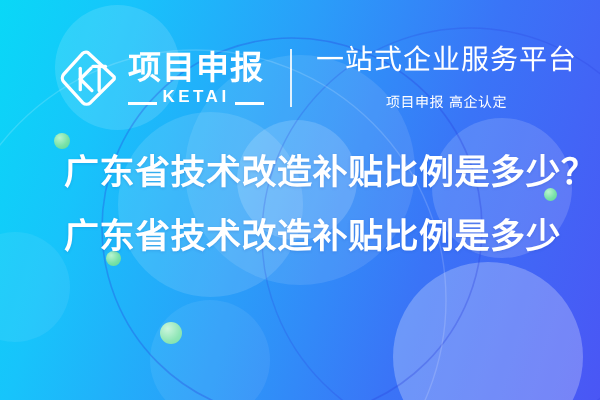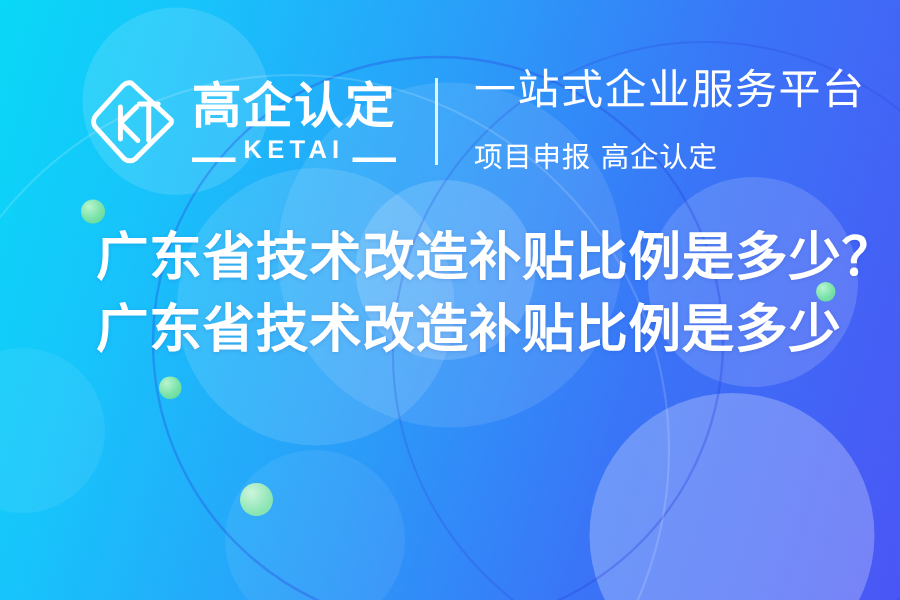--- a/index.html
+++ b/index.html
@@ -151,47 +151,48 @@
     height: 58px;
     background: rgba(255,255,255,0.85);
     margin: 0 24px 0 26px;
     flex: 0 0 auto;
   }
 
   .tagline {
     display: flex;
     flex-direction: column;
     justify-content: center;
+    text-align: center;
   }
   .tagline-main {
     color: #ffffff;
     font-size: 28px;
     line-height: 1.12;
     letter-spacing: 1px;
     white-space: nowrap;
     font-family: "DejaVu Sans", "Liberation Sans", sans-serif;
   }
   .tagline-sub {
     color: #ffffff;
-    font-size: 19px;
+    font-size: 14px;
     line-height: 1.2;
     margin-top: 19px;
     letter-spacing: 0.5px;
     white-space: nowrap;
     font-family: "DejaVu Sans", "Liberation Sans", sans-serif;
   }
 
   
   .headline {
     position: absolute;
     left: 64px;
     top: 153px;
     display: flex;
     flex-direction: column;
-    gap: 8px;
+    gap: 24px;
   }
   .headline-line {
     color: #ffffff;
     font-size: 35px;
     font-weight: 700;
     line-height: 1.14;
     letter-spacing: 0.5px;
     white-space: nowrap;
     text-shadow: 0 1px 3px rgba(20,60,160,0.18);
     font-family: "DejaVu Sans", "Liberation Sans", sans-serif;
@@ -229,21 +230,21 @@
         <g fill="none" stroke="#ffffff" stroke-width="3.4" stroke-linecap="round" stroke-linejoin="round">
           <path d="M30.5 5.5 L58 31 a6 6 0 0 1 0 2 L33.5 57.5 a6 6 0 0 1 -8 0 L6 36 a6 6 0 0 1 0 -8 L25 7 a6 6 0 0 1 5.5 -1.5 Z"></path>
           <path d="M23 22 L23 44"></path>
           <path d="M23 33 L34 22"></path>
           <path d="M23 33 L35 45"></path>
           <path d="M36 20 L49 20"></path>
           <path d="M42.5 20 L42.5 45"></path>
         </g>
       </svg>
       <div class="logo-words">
-        <div class="logo-cn">高企认定</div>
+        <div class="logo-cn">项目申报</div>
         <div class="logo-en-row">
           <span class="logo-rule"></span>
           <span class="logo-en">KETAI</span>
           <span class="logo-rule"></span>
         </div>
       </div>
     </div>
 
     <div class="v-divider"></div>
 

